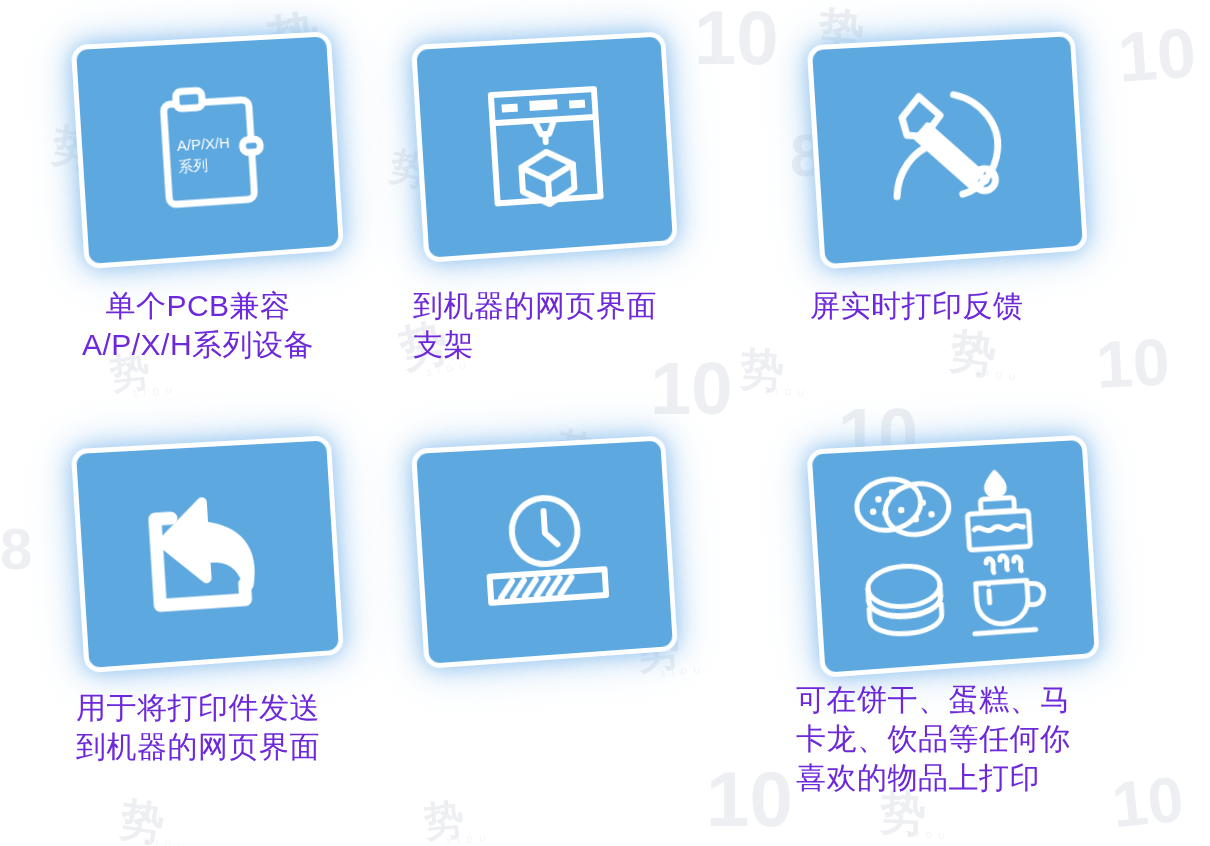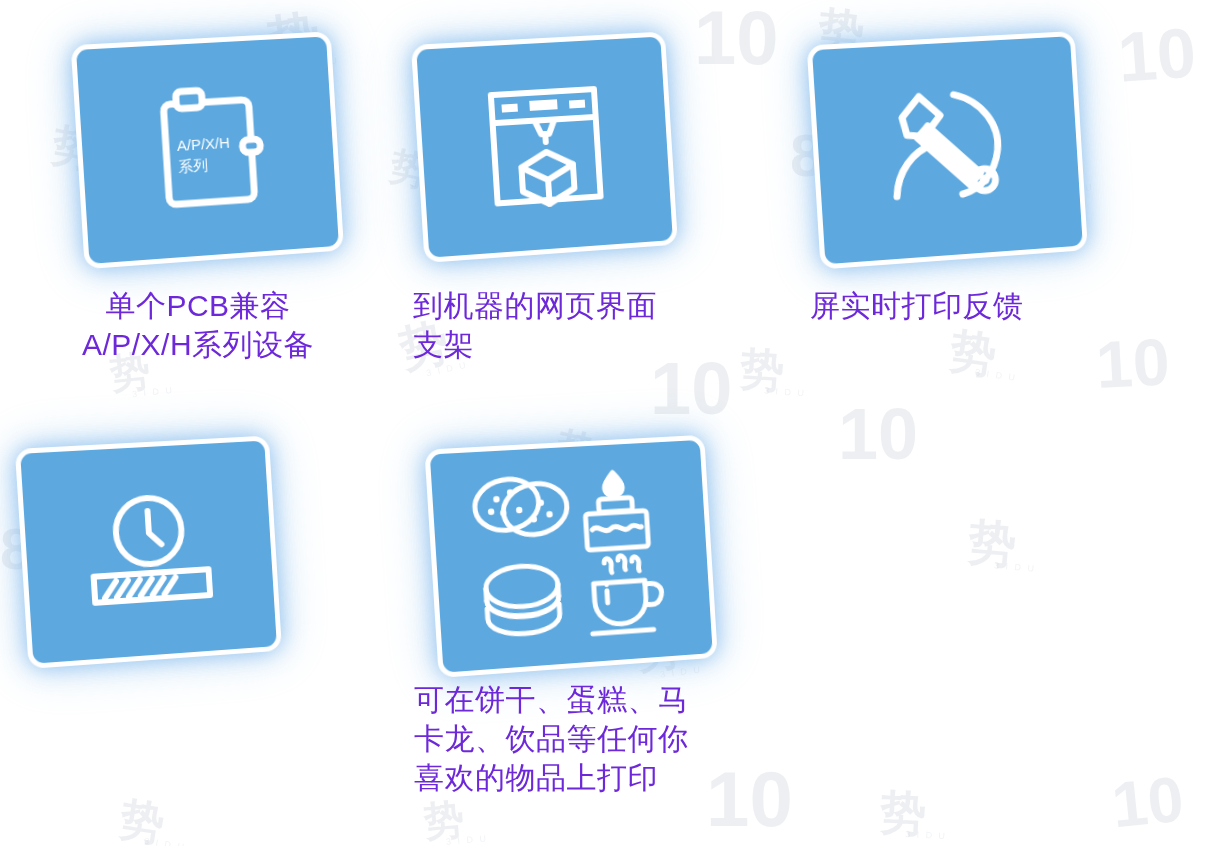--- a/index.html
+++ b/index.html
@@ -222,20 +222,34 @@
             <path d="M47 38 L36 49 L86 99 L97 88 Z" fill="#ffffff" stroke="#ffffff"></path>
             <circle cx="101" cy="95" r="11"></circle>
             <circle cx="101" cy="95" r="5" fill="#ffffff" stroke="none"></circle>
           </svg>
         </div>
       </div>
     </div>
     <div class="caption left">屏实时打印反馈</div>
   </div>
 
+  <div class="cell" id="cell-3">
+    <div class="tile-wrap">
+      <div class="tile">
+        <div class="tile-inner">
+          <svg width="124" height="118" viewBox="0 0 124 118" fill="none" stroke="#ffffff" stroke-width="13" stroke-linecap="round" stroke-linejoin="round">
+            <path d="M26 22 H10 V108 H96 V92"></path>
+            <path d="M58 8 L16 46 L58 84 V64 C82 62 94 72 100 94 C108 58 92 38 58 32 Z" fill="#ffffff" stroke="#ffffff" stroke-width="10"></path>
+          </svg>
+        </div>
+      </div>
+    </div>
+    <div class="caption center">用于将打印件发送
+到机器的网页界面</div>
+  </div>
 
   <div class="cell" id="cell-4">
     <div class="tile-wrap">
       <div class="tile">
         <div class="tile-inner">
           <svg width="128" height="116" viewBox="0 0 128 116" fill="none" stroke="#ffffff" stroke-width="6" stroke-linecap="round" stroke-linejoin="round">
             <circle cx="64" cy="38" r="33"></circle>
             <path d="M64 18 V40 L76 52"></path>
             <rect x="6" y="80" width="116" height="26"></rect>
             <g stroke-width="6">

